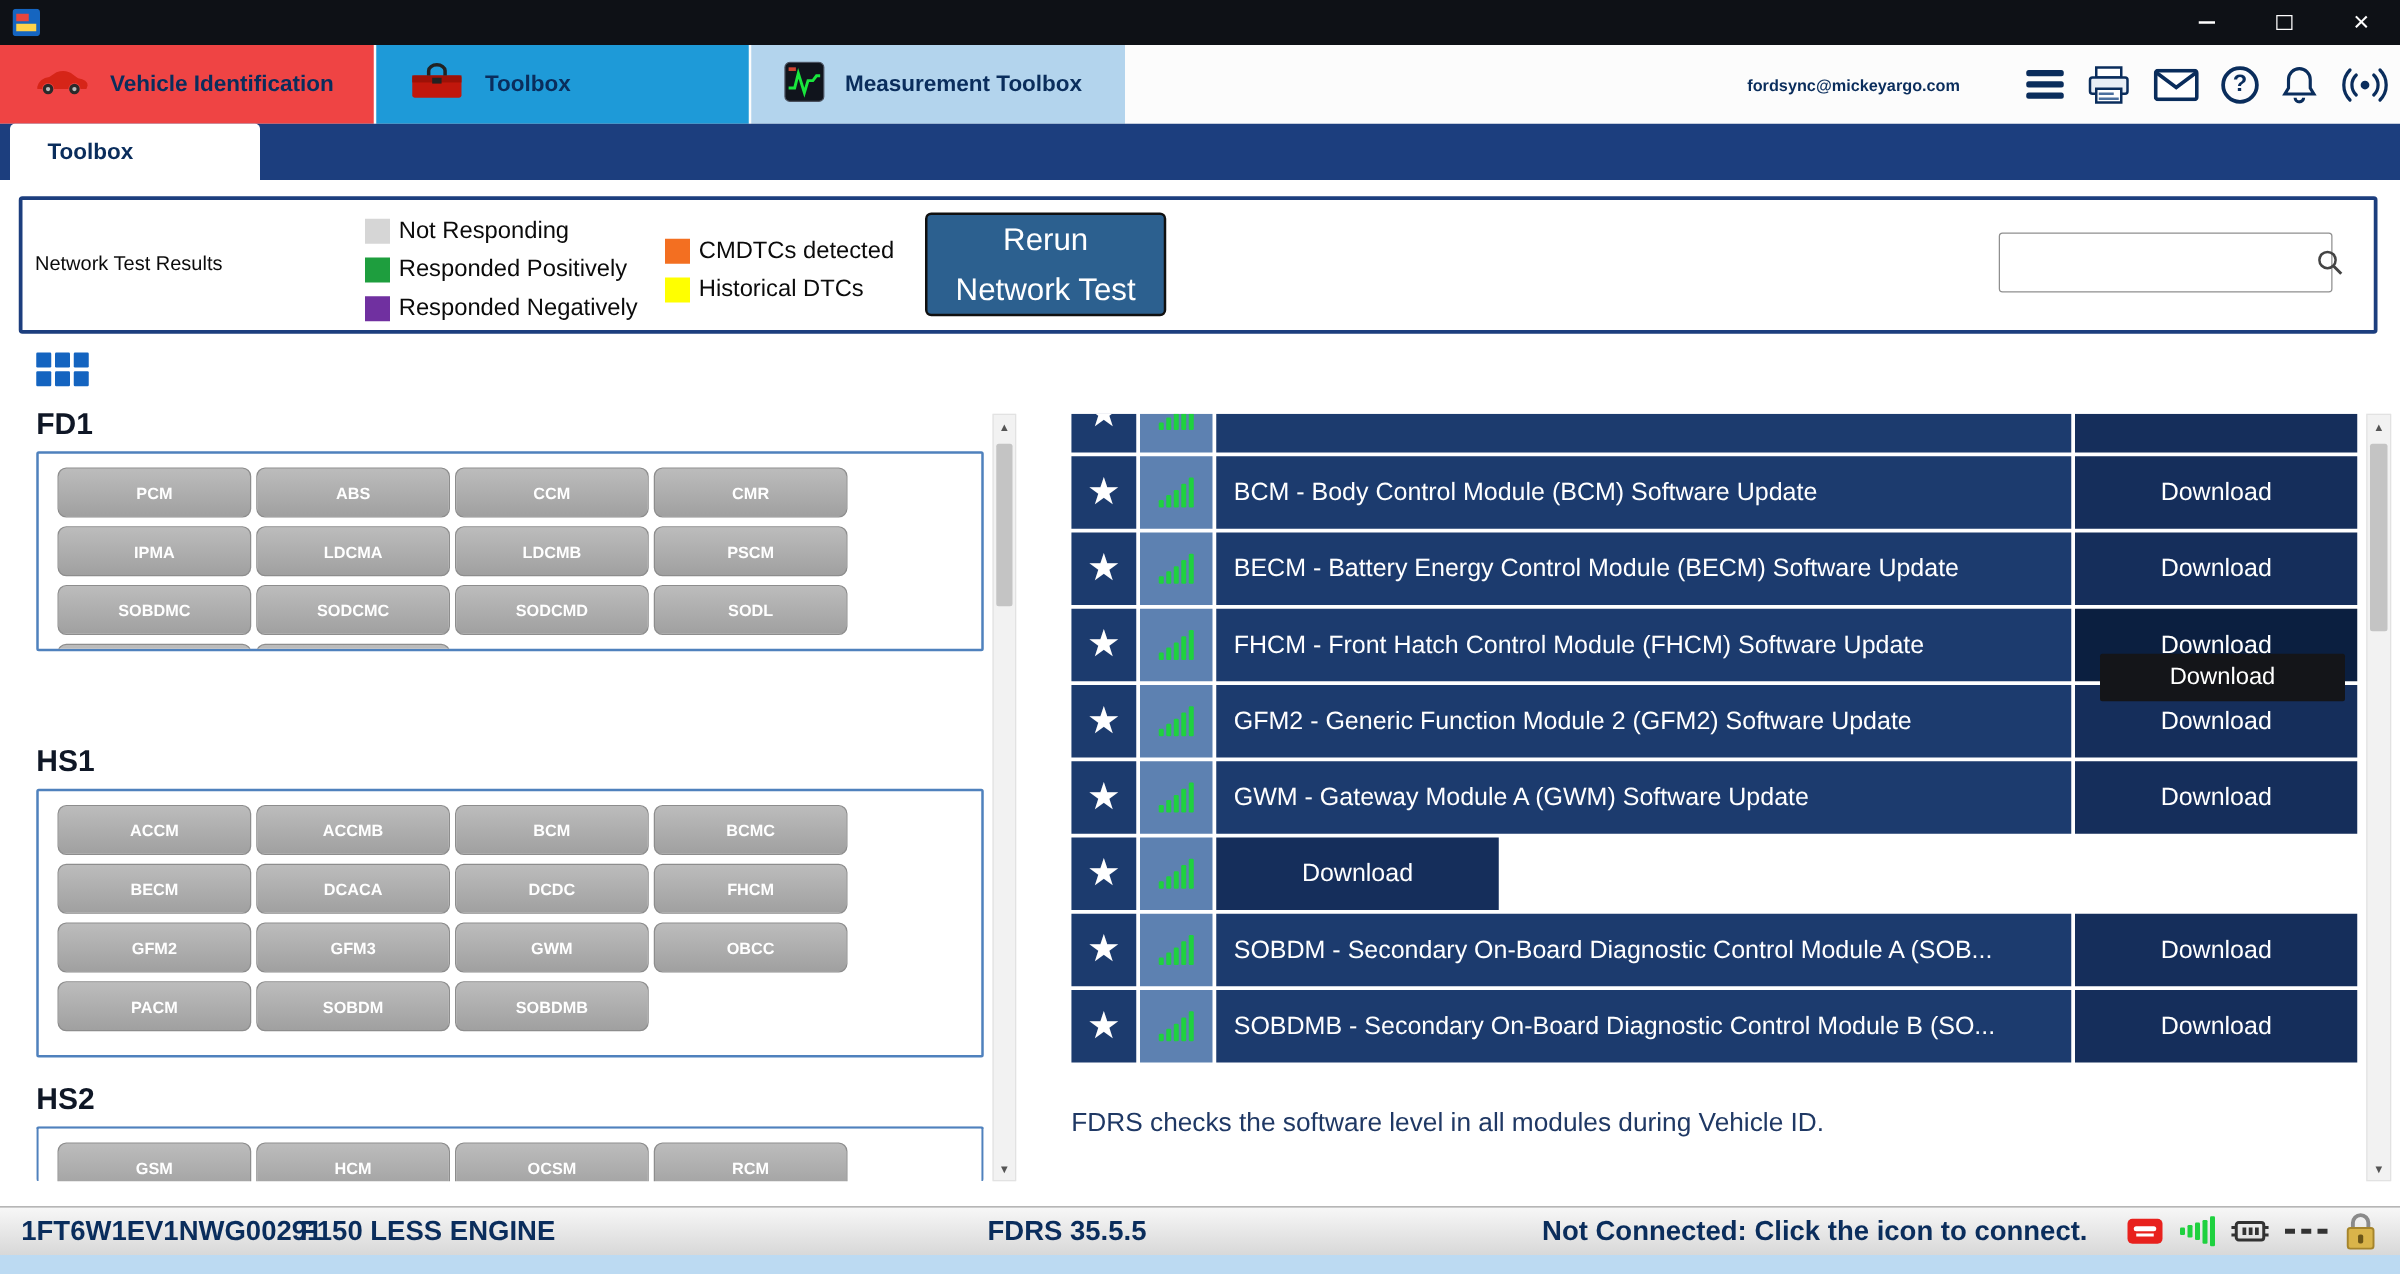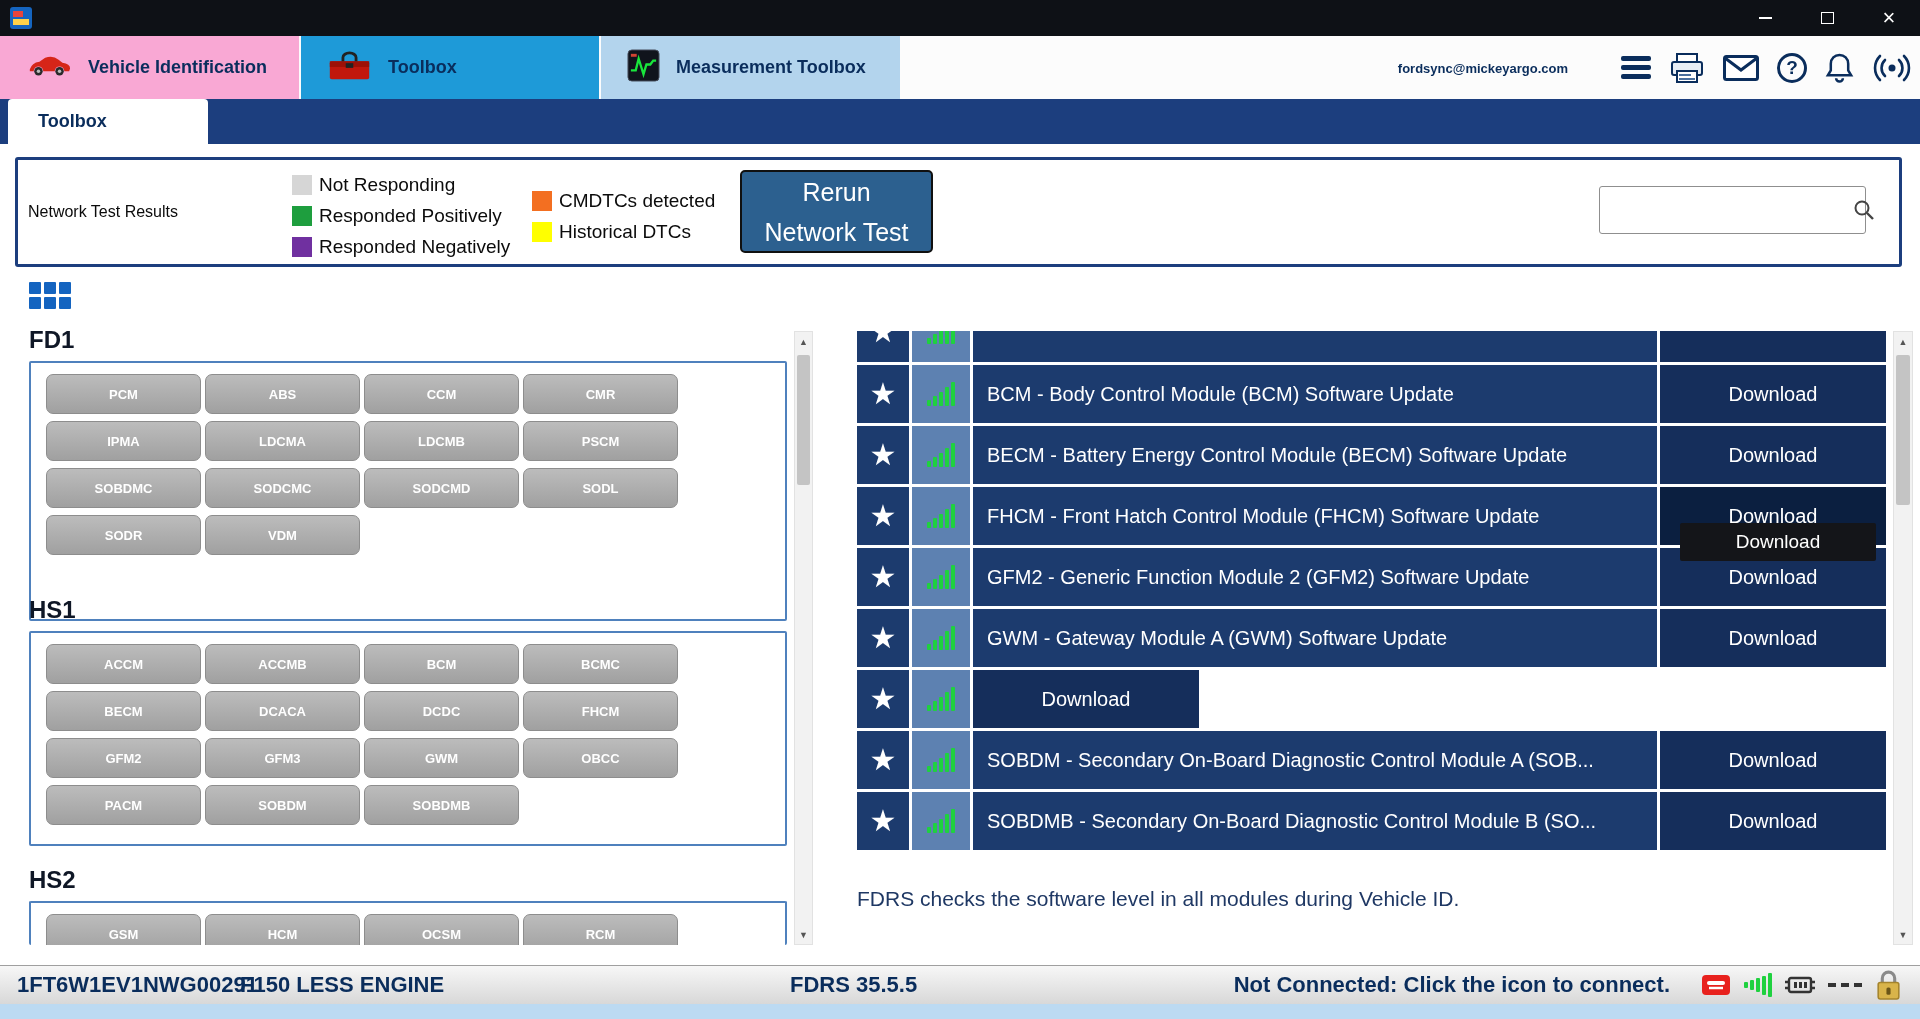--- a/index.html
+++ b/index.html
@@ -13,21 +13,21 @@
   .win-controls { position:absolute; right:0; top:0; height:36px; display:flex; }
   .win-btn { width:62px; height:36px; display:flex; align-items:center; justify-content:center; color:#fff; cursor:pointer; }
   .glyph-min { width:13px; height:2px; background:#fff; display:block; }
   .glyph-max { width:11px; height:10px; border:1.6px solid #fff; display:block; }
   .glyph-close { font-size:22px; line-height:1; color:#fff; }
 
   
   .tabbar { position:absolute; left:0; top:36px; width:1920px; height:63px; background:#fcfcfc; }
   .top-tab { position:absolute; top:0; height:63px; display:flex; align-items:center; gap:16px; padding-left:26px; box-sizing:border-box; cursor:pointer; }
   .top-tab .tab-label { font-weight:bold; font-size:18px; color:#0a2d5c; }
-  .tab-vid { left:0; width:299px; background:#f9a8d4; }
+  .tab-vid { left:0; width:299px; background:#ef4444; }
   .tab-tbx { left:301px; width:298px; background:#1e9ad8; }
   .tab-mtb { left:601px; width:299px; background:#b3d4ed; }
   .user-email { position:absolute; right:352px; top:50%; transform:translateY(-50%); font-weight:bold; font-size:13px; color:#0a2d5c; }
   .hdr-icons { position:absolute; right:8px; top:0; height:63px; display:flex; align-items:center; gap:18px; }
   .hicon { display:flex; align-items:center; justify-content:center; cursor:pointer; }
   .hamburger { display:flex; flex-direction:column; gap:4px; }
   .hamburger i { display:block; width:30px; height:5px; background:#0a2d5c; border-radius:2px; }
   .help-circle { width:30px; height:30px; border:3px solid #0a2d5c; border-radius:50%; display:flex; align-items:center; justify-content:center; font-weight:bold; font-size:19px; color:#0a2d5c; box-sizing:border-box; }
 
   
@@ -243,21 +243,21 @@
     <div class="grid-icon">
         <i></i>
         <i></i>
         <i></i>
         <i></i>
         <i></i>
         <i></i>
       </div>
 
     <div class="bus-label" style="top:182px">FD1</div>
-    <div class="bus-box" style="top:217px;height:260px">
+    <div class="bus-box" style="top:217px;height:160px">
       <div class="mod-grid">
 
           <button class="mod-btn">PCM</button>
 
           <button class="mod-btn">ABS</button>
 
           <button class="mod-btn">CCM</button>
 
           <button class="mod-btn">CMR</button>
 

